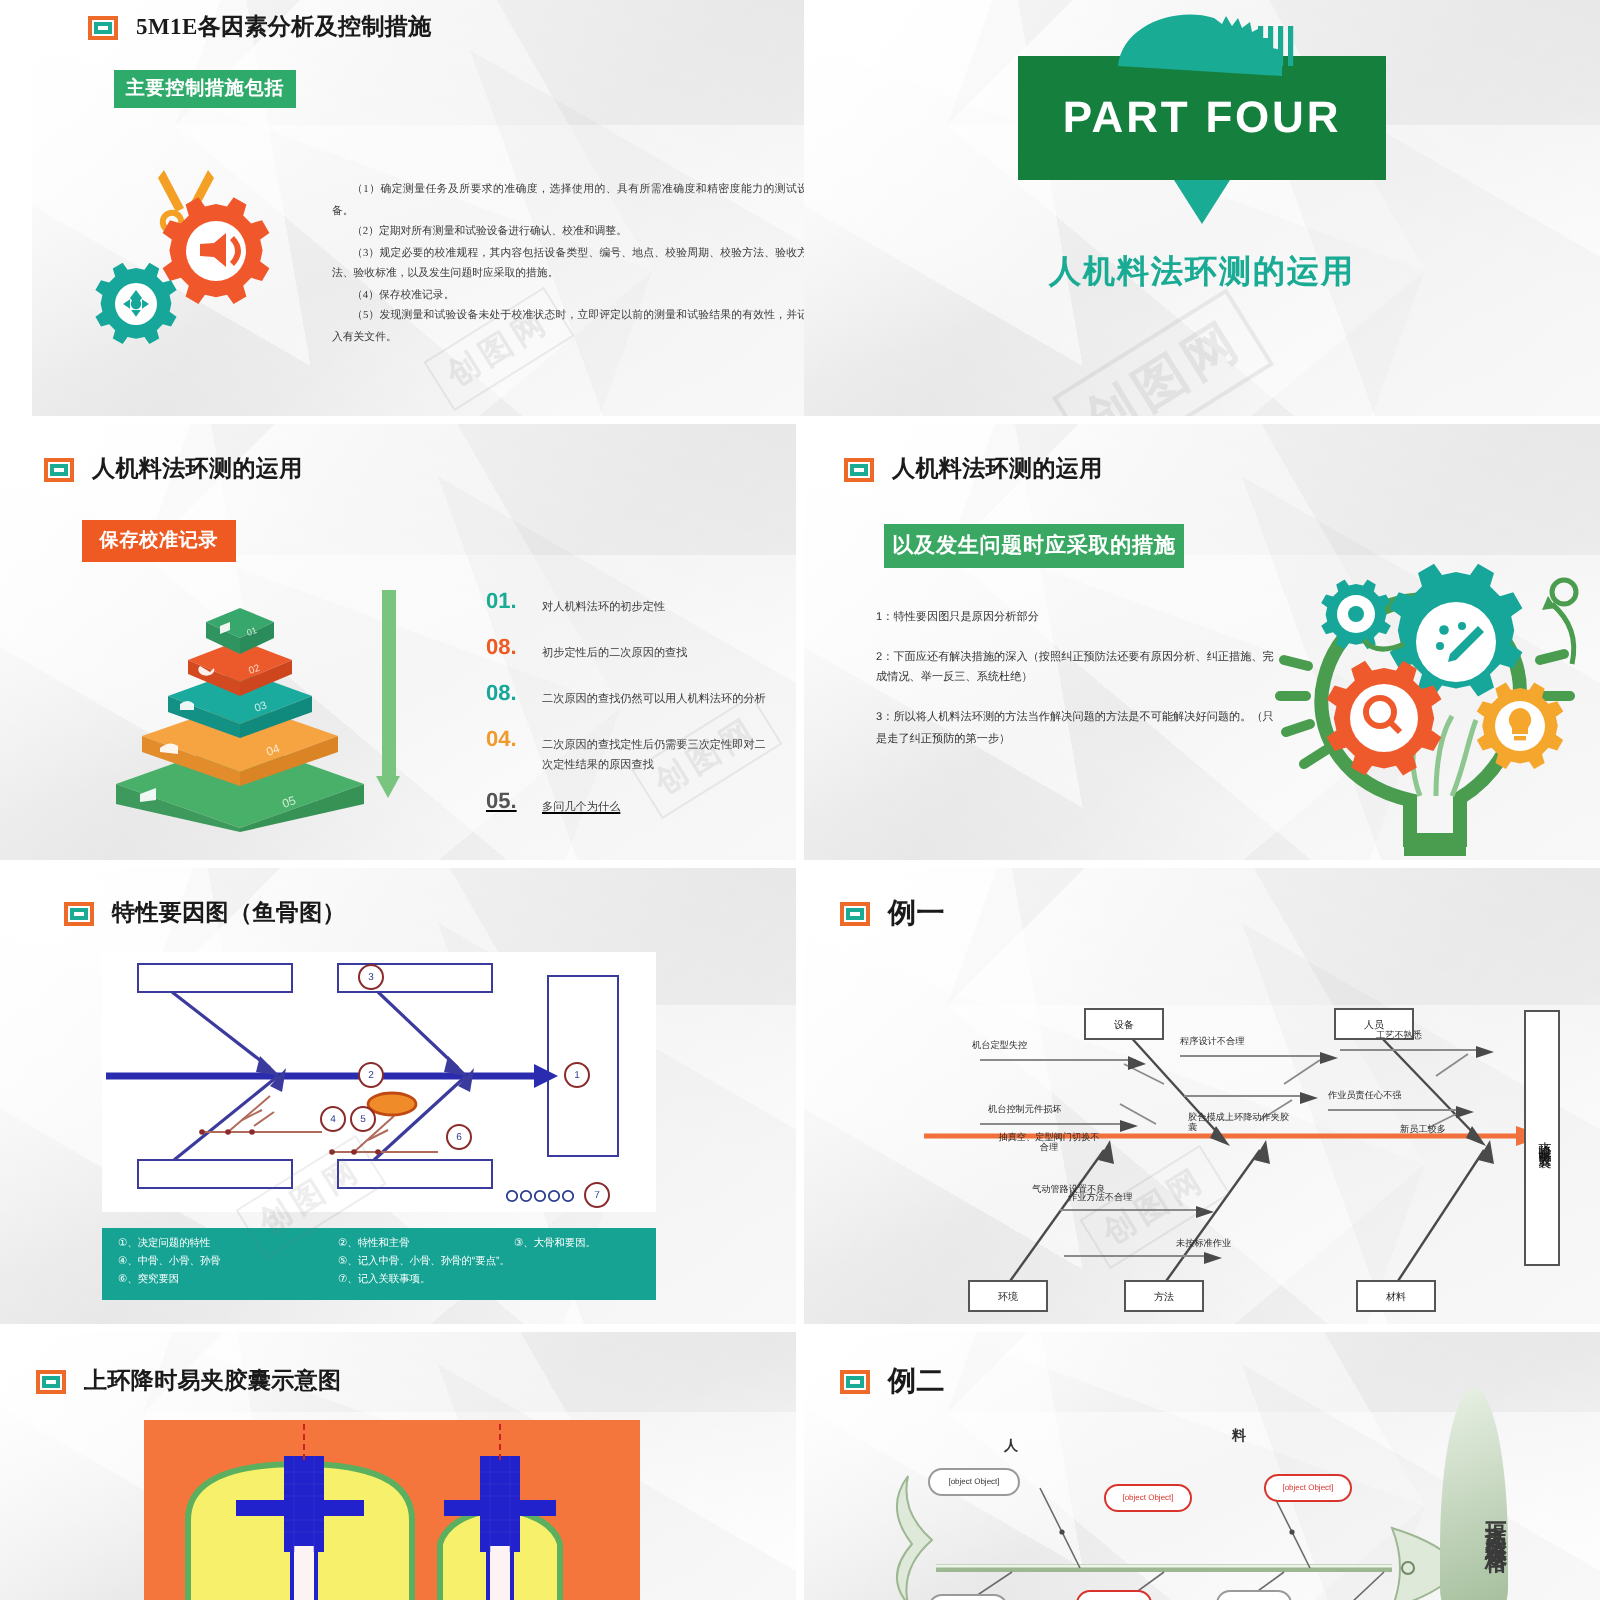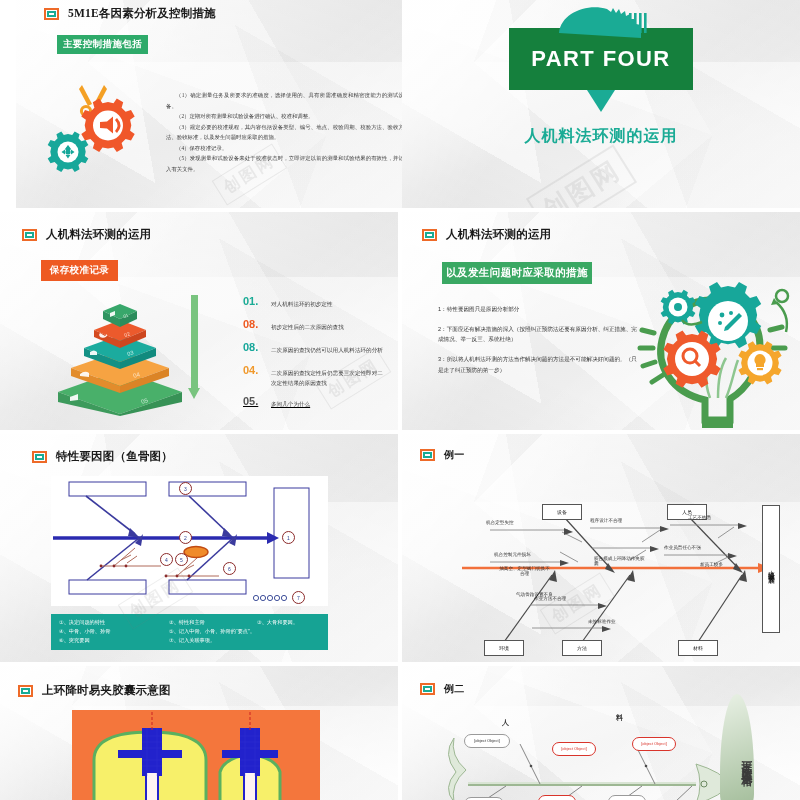--- a/index.html
+++ b/index.html
@@ -54,21 +54,21 @@
     position: relative;
   }
   .sq-icon i {
     position: absolute; inset: 1px;
     border: 2px solid #1aab95; display: block;
   }
   .sl-title {
     font-size: 11.5px; font-weight: bold; color: #1a1a1a;
     letter-spacing: .2px; white-space: nowrap;
   }
-  .sl-title.big { font-size: 10px; }
+  .sl-title.big { font-size: 14px; }
 
   .tag {
     position: absolute; color: #fff; font-size: 9.5px; font-weight: bold;
     display: flex; align-items: center; justify-content: center;
     letter-spacing: .4px;
   }
   .tag.green { background: #2eaa6a; }
   .tag.orange { background: #ee5a22; }
   .tag.green2 { background: #3aa863; }
 

